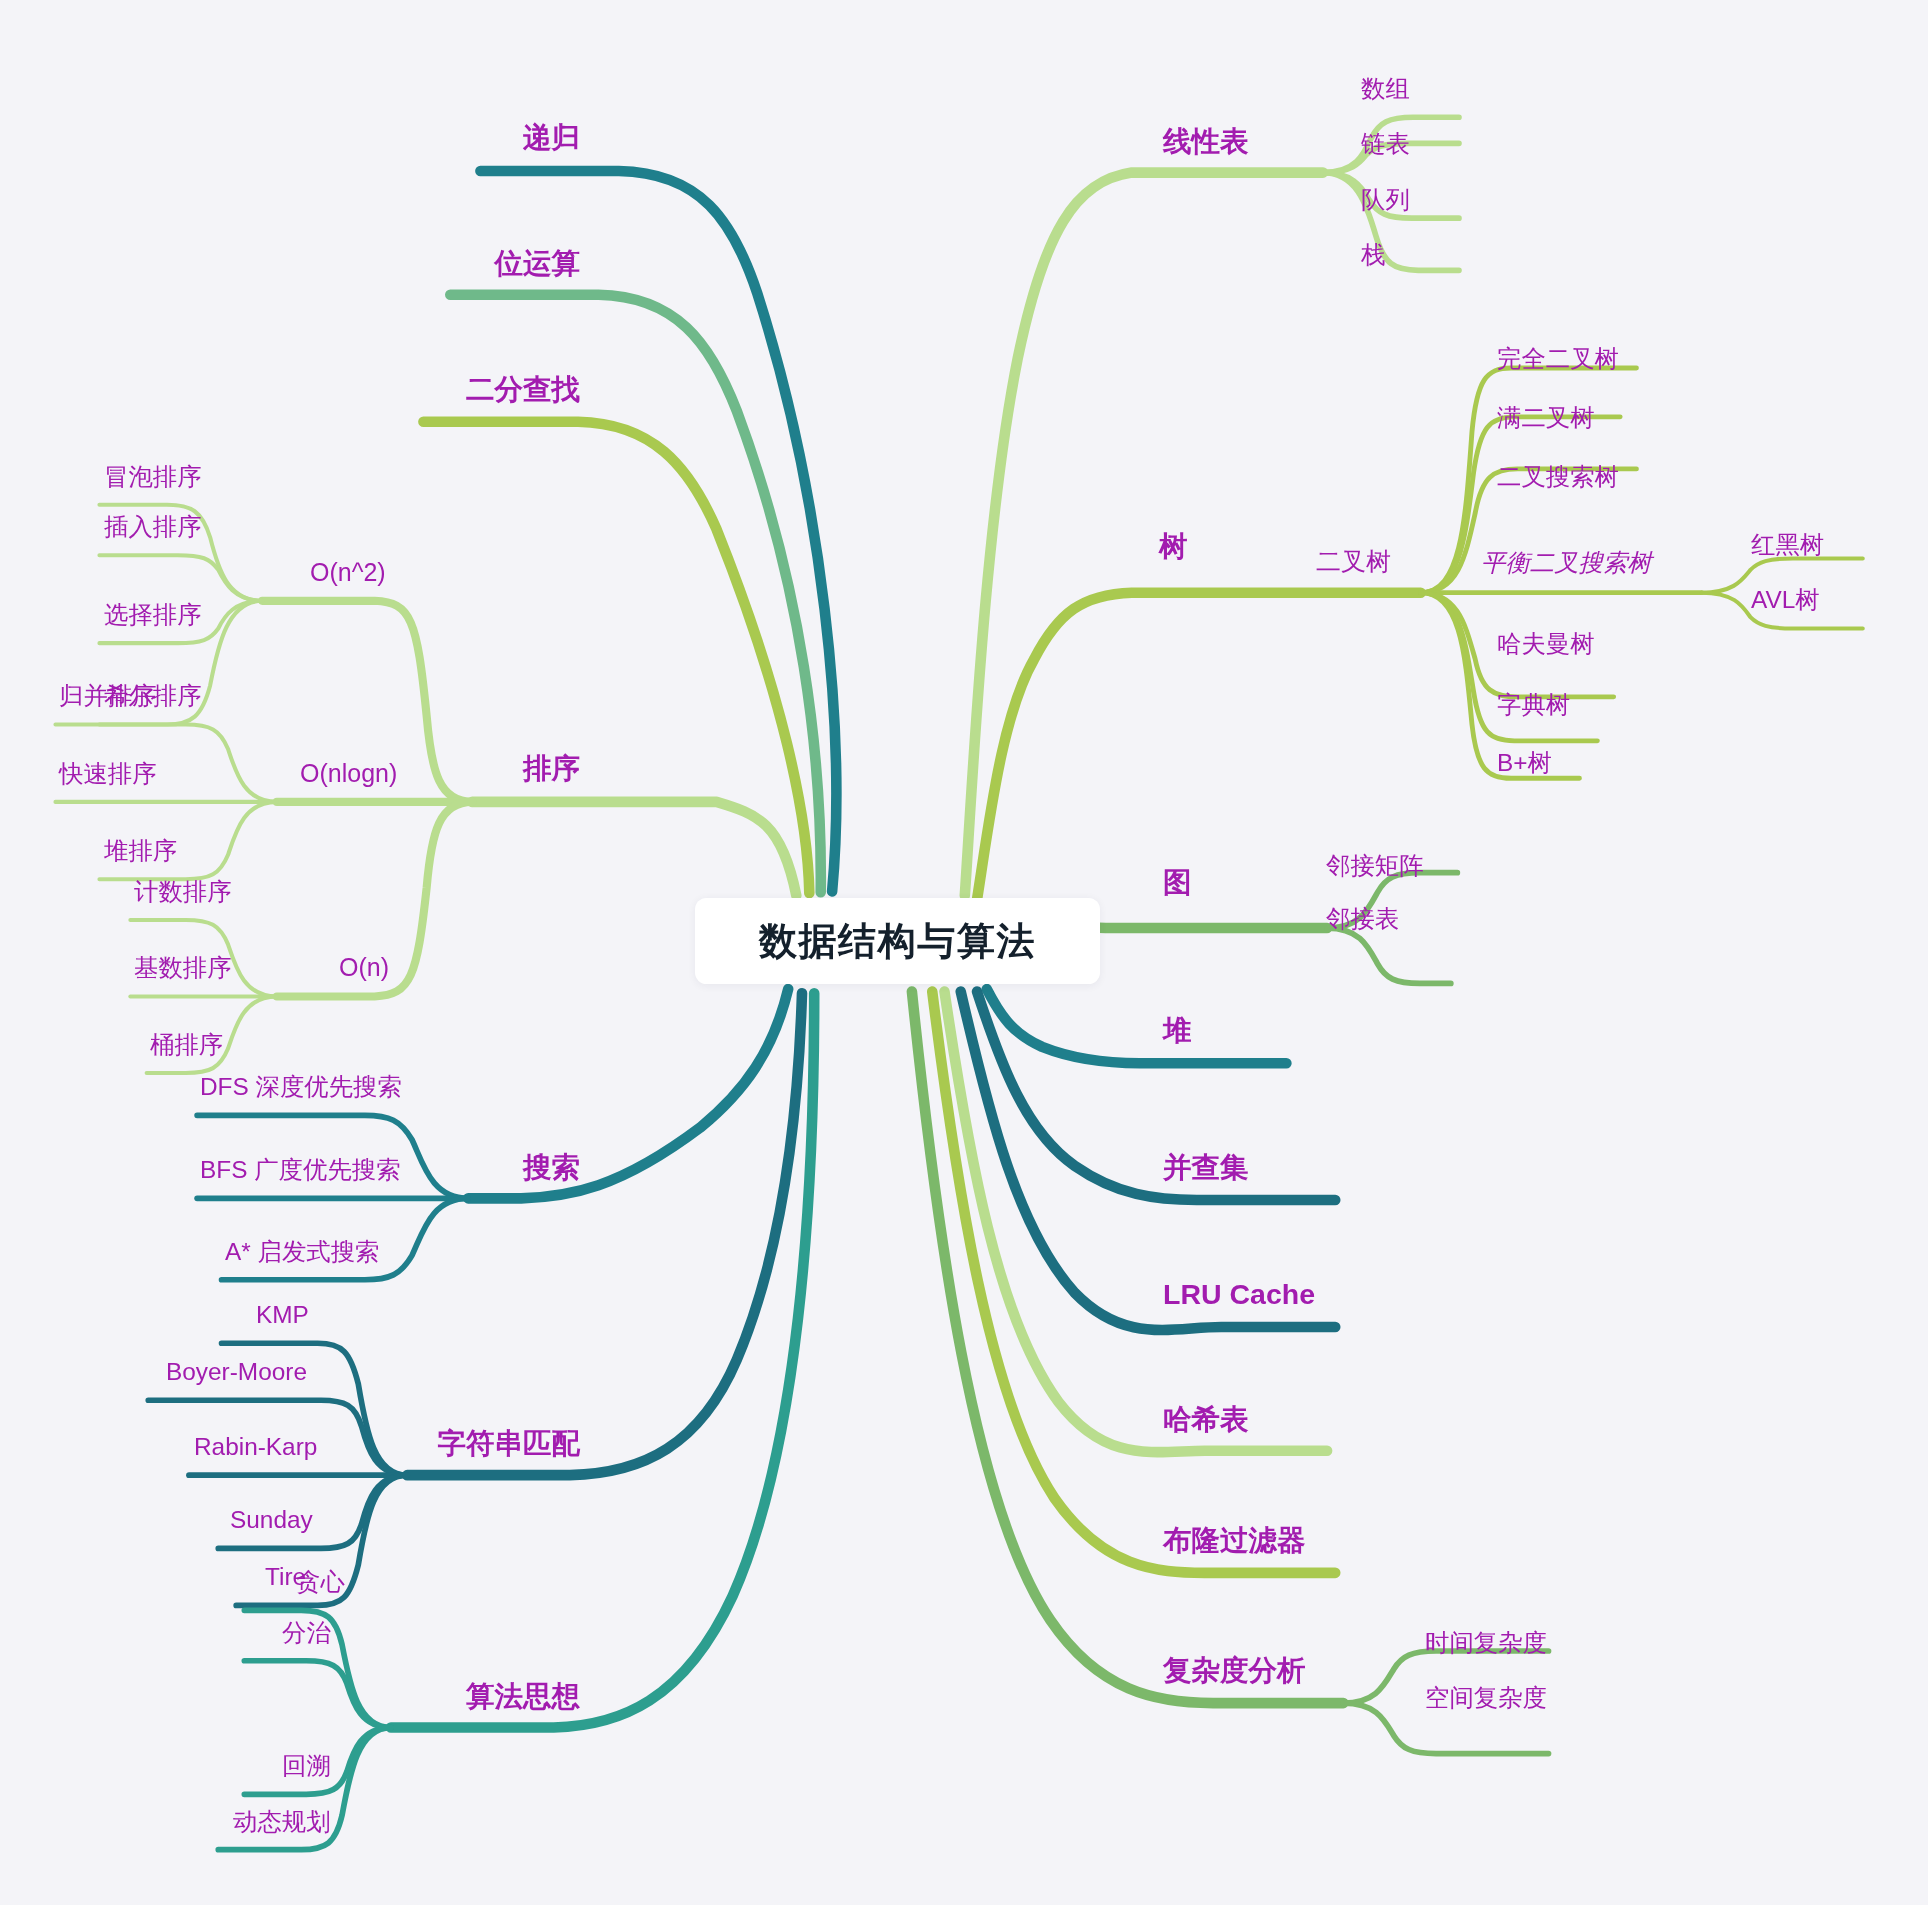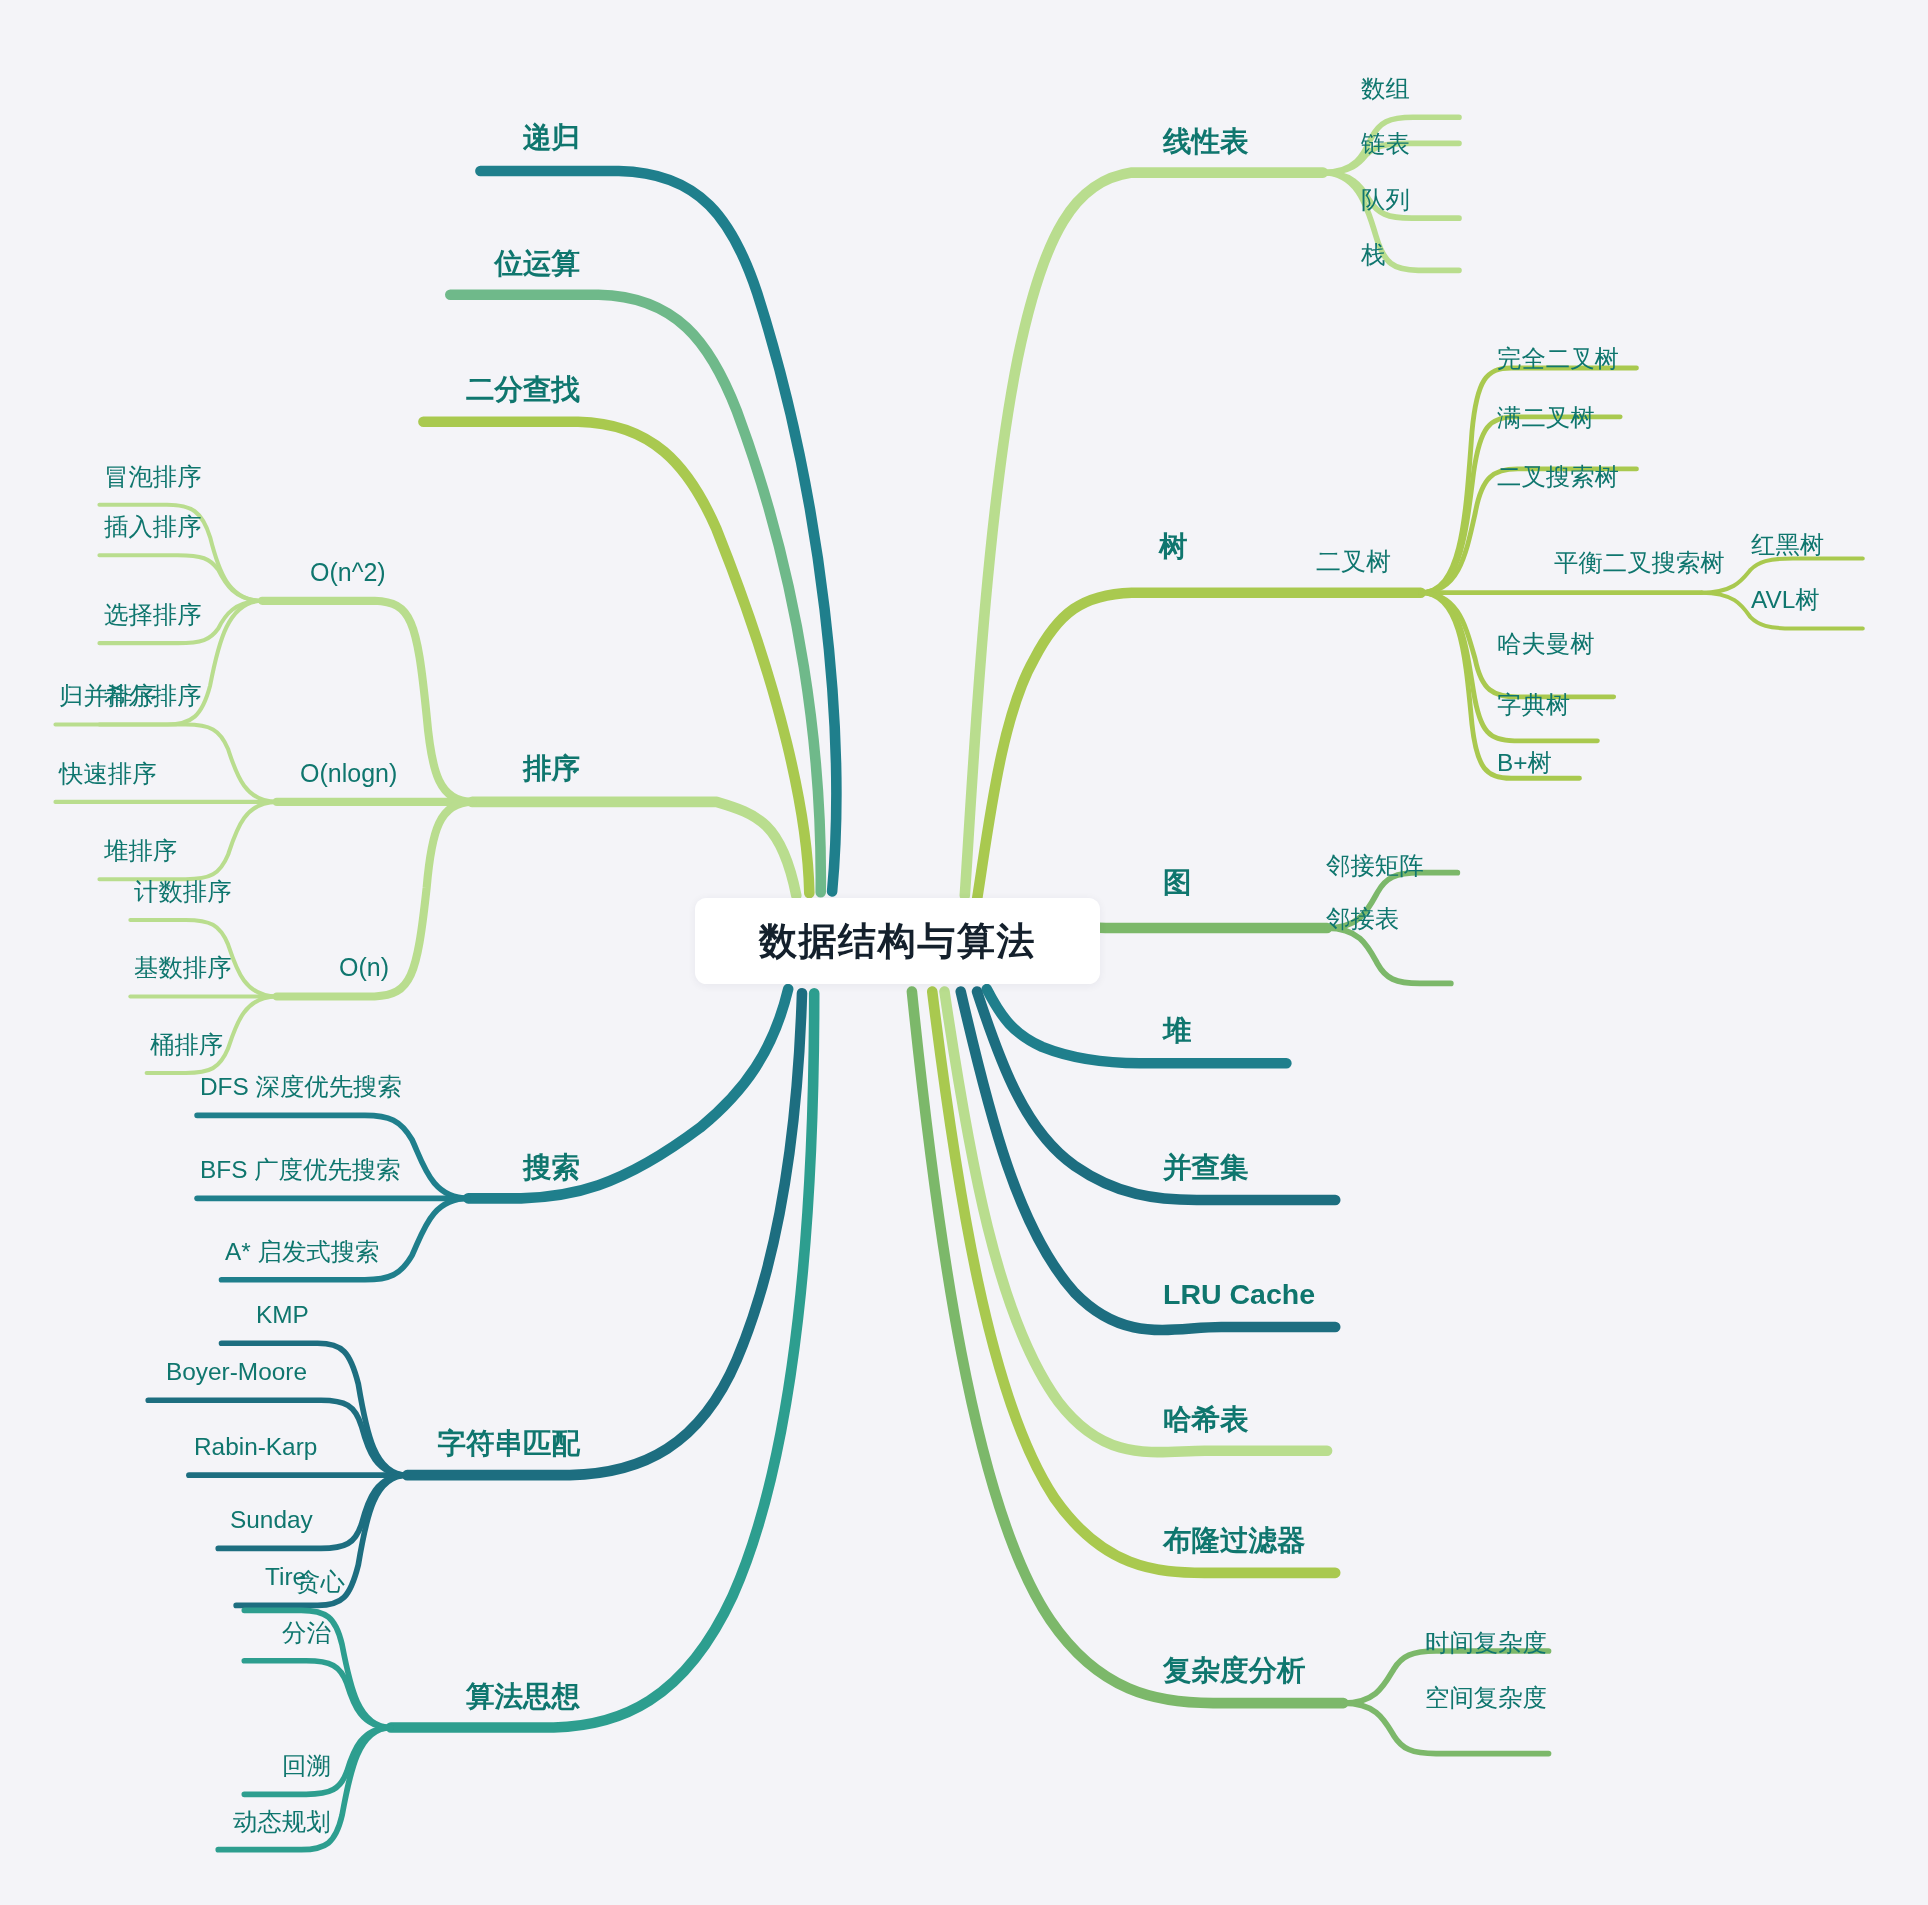--- a/index.html
+++ b/index.html
@@ -6,21 +6,21 @@
   body{
     width:1928px;height:1905px;
     background:#f4f4f8;
     font-family:"Liberation Sans","DejaVu Sans",sans-serif;
     overflow:hidden;
     position:relative;
   }
   #mindmap{position:absolute;top:0;left:0;width:1928px;height:1905px;}
   .lbl{
     position:absolute;
-    color:#0f766e;
+    color:#a21caf;
     white-space:nowrap;
     line-height:1;
   }
   .lbl.l1{font-size:28.5px;font-weight:700;}
   .lbl.l2{font-size:25px;font-weight:400;}
   .lbl.l3{font-size:24.4px;font-weight:400;}
   .anchor-r{transform:translate(-100%,-100%);}
   .anchor-l{transform:translate(0,-100%);}
   #root-node{
     position:absolute;
@@ -172,21 +172,21 @@
 <div class="lbl l3 anchor-l" style="left:1361px;top:101px;">数组</div>
 <div class="lbl l3 anchor-l" style="left:1361px;top:156px;">链表</div>
 <div class="lbl l3 anchor-l" style="left:1361px;top:212px;">队列</div>
 <div class="lbl l3 anchor-l" style="left:1361px;top:267px;">栈</div>
 
 <div class="lbl l1 anchor-l" style="left:1159px;top:560px;">树</div>
 <div class="lbl l2 anchor-l" style="left:1316px;top:574px;">二叉树</div>
 <div class="lbl l3 anchor-l" style="left:1497px;top:371px;">完全二叉树</div>
 <div class="lbl l3 anchor-l" style="left:1497px;top:430px;">满二叉树</div>
 <div class="lbl l3 anchor-l" style="left:1497px;top:489px;">二叉搜索树</div>
-<div class="lbl l3 anchor-l" style="left:1554px;top:575px;">平衡二叉搜索树</div>
+<div class="lbl l3 anchor-l" style="left:1481px;top:575px;font-style:italic;">平衡二叉搜索树</div>
 <div class="lbl l3 anchor-l" style="left:1497px;top:656px;">哈夫曼树</div>
 <div class="lbl l3 anchor-l" style="left:1497px;top:717px;">字典树</div>
 <div class="lbl l3 anchor-l" style="left:1497px;top:775px;">B+树</div>
 <div class="lbl l3 anchor-l" style="left:1751px;top:557px;">红黑树</div>
 <div class="lbl l3 anchor-l" style="left:1751px;top:612px;">AVL树</div>
 
 <div class="lbl l1 anchor-l" style="left:1163px;top:896px;">图</div>
 <div class="lbl l3 anchor-l" style="left:1326px;top:878px;">邻接矩阵</div>
 <div class="lbl l3 anchor-l" style="left:1326px;top:931px;">邻接表</div>
 

